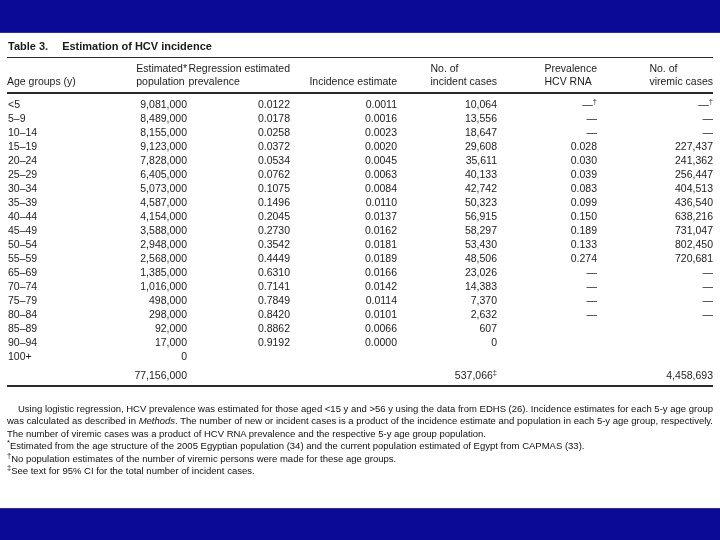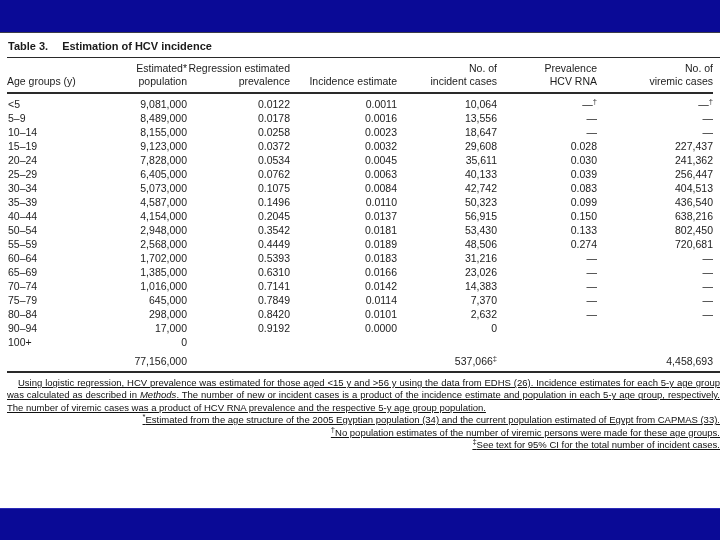--- a/index.html
+++ b/index.html
@@ -9,21 +9,21 @@
     font-family:"Liberation Sans", sans-serif;
     color:#1a1a1a;
     overflow:hidden;
   }
   .top-bar {
     position:absolute; top:0; left:0; width:720px; height:33px;
     background:#0a0a96; border-bottom:1px solid #3c3c48; box-sizing:border-box;
   }
   .content {
     position:absolute; top:33px; left:0; width:720px; height:475px;
-    background:#ffffff; box-sizing:border-box; padding:4px 0 0 7px;
+    background:#ffffff; box-sizing:border-box; padding:4px 7px 0 7px;
   }
   .bottom-bar {
     position:absolute; top:508px; left:0; width:720px; height:32px;
     background:#0a0a96; border-top:1px solid #2a2ab8; box-sizing:border-box;
   }
   .tbl-title { font-size:11px; font-weight:bold; padding:3px 0 5px 1px; }
   .tbl-title .t-label { margin-right:14px; }
   .rule1 { height:1px; background:#2a2a2a; }
   .rule2 { height:2px; background:#2a2a2a; }
 
@@ -32,32 +32,32 @@
     font-size:10.5px; color:#1c1c1c;
   }
   col.c1 { width:100px; } col.c2 { width:80px; } col.c3 { width:103px; }
   col.c4 { width:107px; } col.c5 { width:100px; } col.c6 { width:100px; }
   col.c7 { width:116px; }
   th {
     font-weight:normal; vertical-align:bottom; text-align:right;
     padding:4px 0 4px 0; border-bottom:2px solid #2a2a2a; line-height:13px;
   }
   th:first-child { text-align:left; }
-  th .hc { display:inline-block; text-align:right; }
+  th .hc { display:inline-block; text-align:left; }
   td {
     height:14px; padding:0; text-align:right; white-space:nowrap;
     line-height:14px;
   }
   td:first-child { text-align:left; padding-left:1px; }
   tbody tr:first-child td { padding-top:3px; }
   tr.total-row td { padding-top:5px; padding-bottom:3px; }
   sup { font-size:7.5px; line-height:0; }
 
-  .fnotes { font-size:9.5px; line-height:12.4px; margin-top:4px; color:#111;text-decoration:underline; }
-  .fnotes p { margin:0;text-align:right; }
+  .fnotes { font-size:9.5px; line-height:12.4px; margin-top:16px; color:#111; }
+  .fnotes p { margin:0; }
   .fnotes .general { text-indent:11px; text-align:justify; }
 </style>
 </head>
 <body>
 
 <div class="top-bar"></div>
 
 <div class="content">
 
   <div class="tbl-title">
@@ -112,21 +112,21 @@
           <td>0.0258</td>
           <td>0.0023</td>
           <td>18,647</td>
           <td>—</td>
           <td>—</td>
         </tr>
         <tr>
           <td>15–19</td>
           <td>9,123,000</td>
           <td>0.0372</td>
-          <td>0.0032</td>
+          <td>0.0020</td>
           <td>29,608</td>
           <td>0.028</td>
           <td>227,437</td>
         </tr>
         <tr>
           <td>20–24</td>
           <td>7,828,000</td>
           <td>0.0534</td>
           <td>0.0045</td>
           <td>35,611</td>
@@ -163,81 +163,90 @@
         <tr>
           <td>40–44</td>
           <td>4,154,000</td>
           <td>0.2045</td>
           <td>0.0137</td>
           <td>56,915</td>
           <td>0.150</td>
           <td>638,216</td>
         </tr>
         <tr>
+          <td>45–49</td>
+          <td>3,588,000</td>
+          <td>0.2730</td>
+          <td>0.0162</td>
+          <td>58,297</td>
+          <td>0.189</td>
+          <td>731,047</td>
+        </tr>
+        <tr>
           <td>50–54</td>
           <td>2,948,000</td>
           <td>0.3542</td>
           <td>0.0181</td>
           <td>53,430</td>
           <td>0.133</td>
           <td>802,450</td>
         </tr>
         <tr>
           <td>55–59</td>
           <td>2,568,000</td>
           <td>0.4449</td>
           <td>0.0189</td>
           <td>48,506</td>
           <td>0.274</td>
           <td>720,681</td>
         </tr>
         <tr>
-          <td>60–64</td>
-          <td>1,702,000</td>
-          <td>0.5393</td>
-          <td>0.0183</td>
-          <td>31,216</td>
-          <td>—</td>
-          <td>—</td>
-        </tr>
-        <tr>
           <td>65–69</td>
           <td>1,385,000</td>
           <td>0.6310</td>
           <td>0.0166</td>
           <td>23,026</td>
           <td>—</td>
           <td>—</td>
         </tr>
         <tr>
           <td>70–74</td>
           <td>1,016,000</td>
           <td>0.7141</td>
           <td>0.0142</td>
           <td>14,383</td>
           <td>—</td>
           <td>—</td>
         </tr>
         <tr>
           <td>75–79</td>
-          <td>645,000</td>
+          <td>498,000</td>
           <td>0.7849</td>
           <td>0.0114</td>
           <td>7,370</td>
           <td>—</td>
           <td>—</td>
         </tr>
         <tr>
           <td>80–84</td>
           <td>298,000</td>
           <td>0.8420</td>
           <td>0.0101</td>
           <td>2,632</td>
           <td>—</td>
           <td>—</td>
+        </tr>
+        <tr>
+          <td>85–89</td>
+          <td>92,000</td>
+          <td>0.8862</td>
+          <td>0.0066</td>
+          <td>607</td>
+          <td></td>
+          <td></td>
         </tr>
         <tr>
           <td>90–94</td>
           <td>17,000</td>
           <td>0.9192</td>
           <td>0.0000</td>
           <td>0</td>
           <td></td>
           <td></td>
         </tr>

